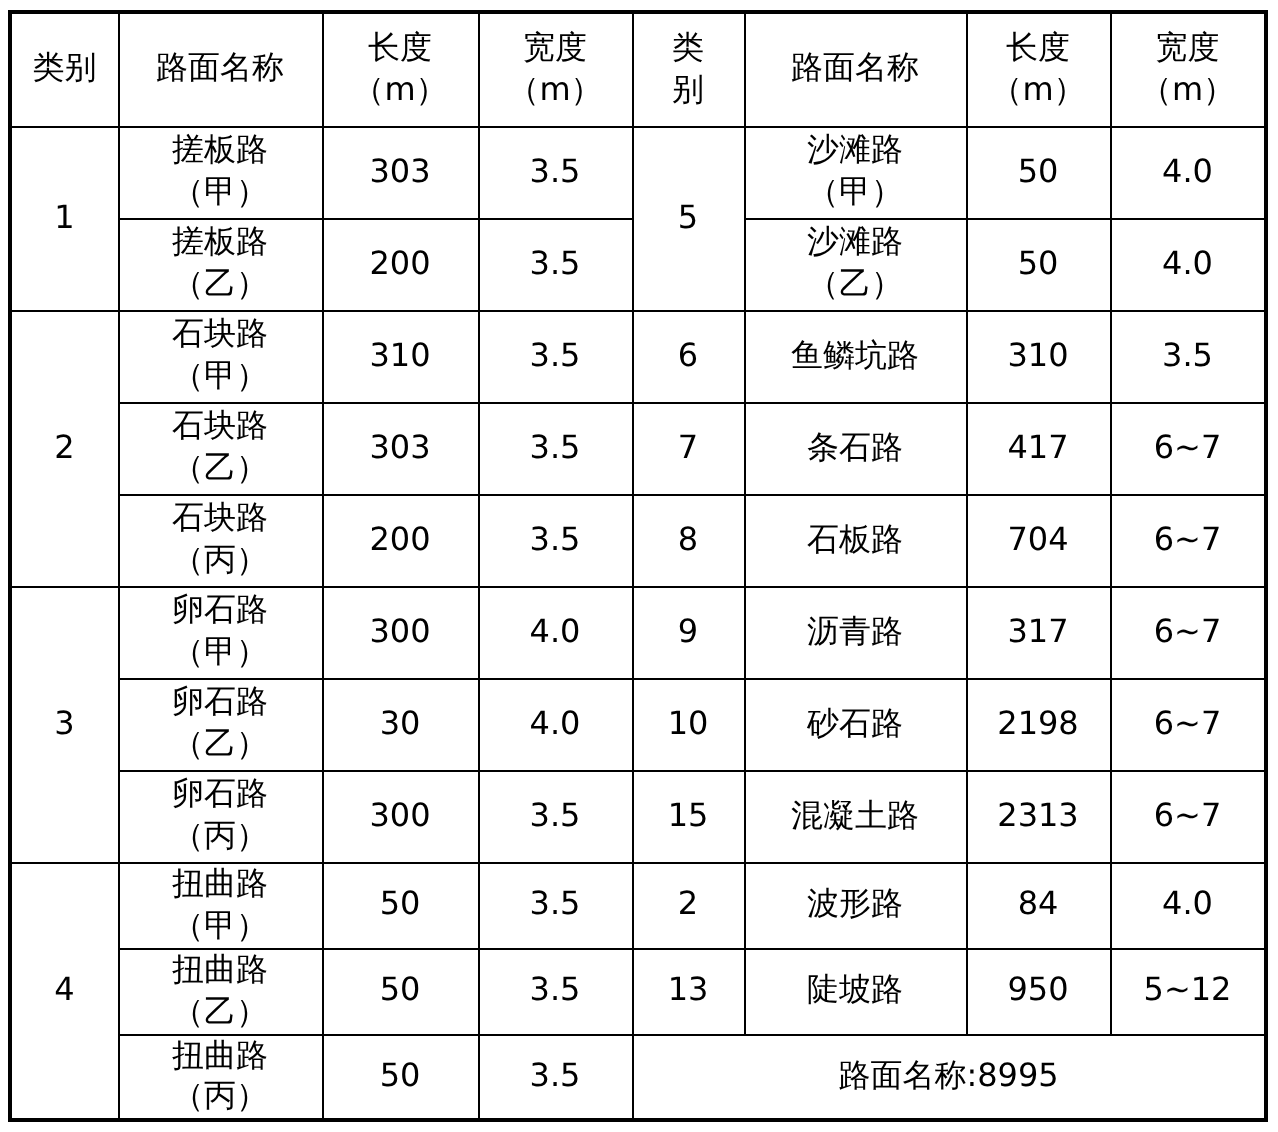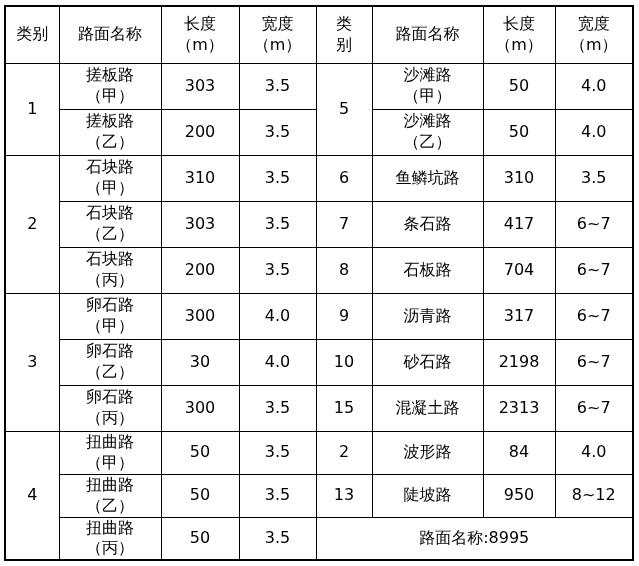--- a/index.html
+++ b/index.html
@@ -179,21 +179,21 @@
       </tr>
 
       <tr class="r43">
         <td>扭曲路
 （乙）</td>
         <td>50</td>
         <td>3.5</td>
         <td>13</td>
         <td>陡坡路</td>
         <td>950</td>
-        <td>8~12</td>
+        <td>5~12</td>
       </tr>
 
       <tr class="r43">
         <td>扭曲路
 （丙）</td>
         <td>50</td>
         <td>3.5</td>
         <td colspan="4">路面名称:8995</td>
       </tr>
     </tbody>

